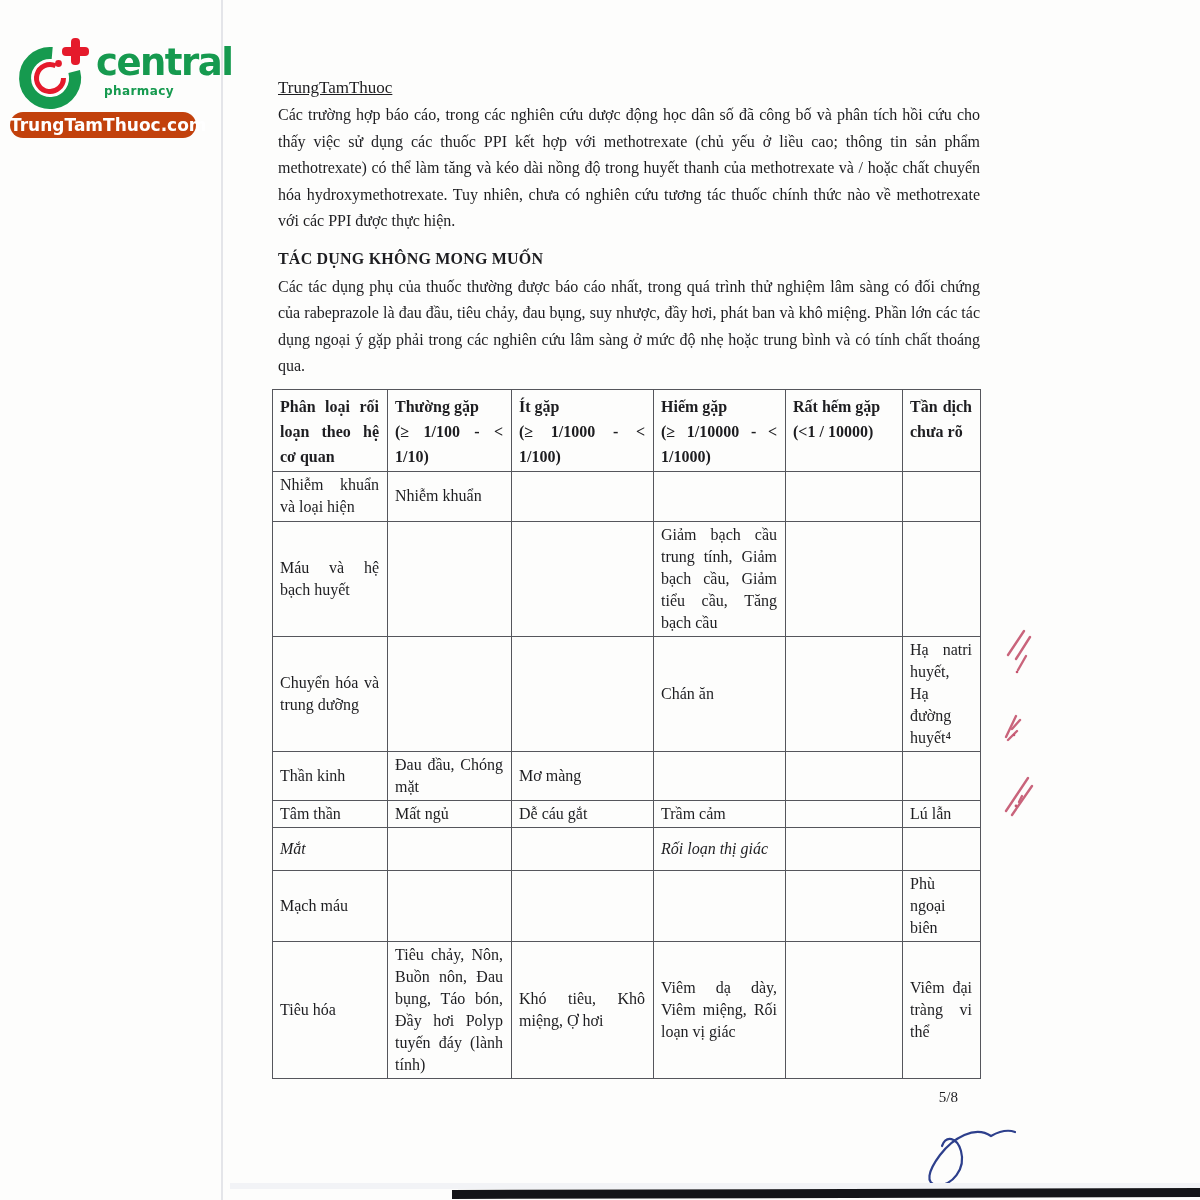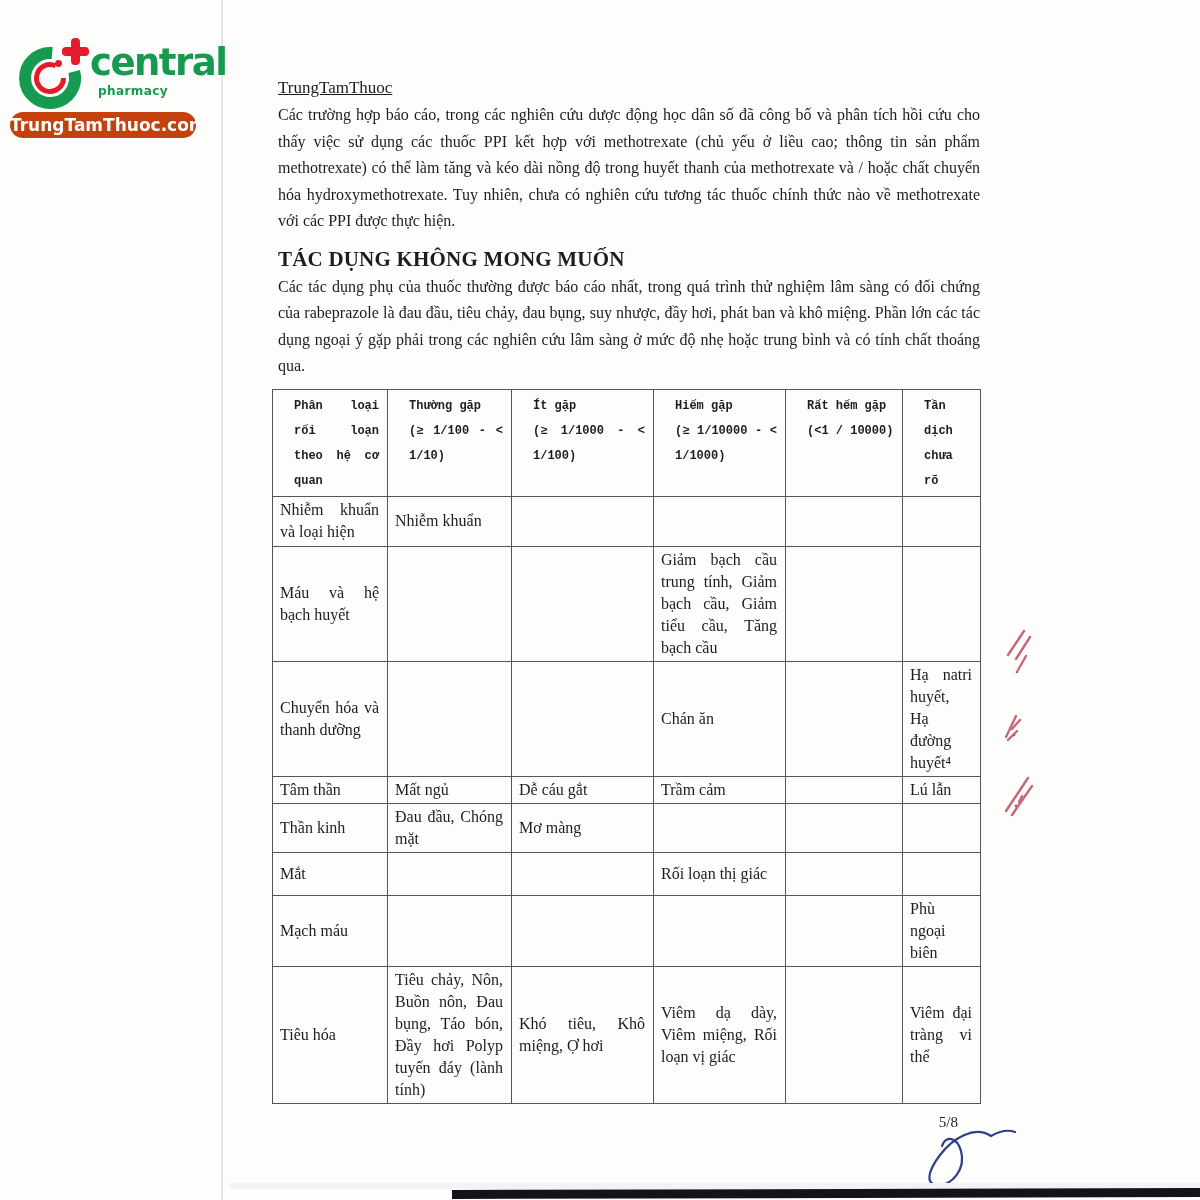--- a/index.html
+++ b/index.html
@@ -8,21 +8,21 @@
     background:#fbfbfa;
     font-family:"Liberation Serif","DejaVu Serif",serif;
     color:#1d1d20;
   }
   .page{position:relative;width:1200px;height:1200px;background:#fdfdfc;}
   .scan-seam{position:absolute;left:221px;top:0;width:2px;height:1200px;background:#e4e5e9;}
 
   
   .logo{position:absolute;left:10px;top:34px;width:200px;height:110px;}
   .logo-icon{position:absolute;left:4px;top:0;}
-  .logo-text{position:absolute;left:80px;top:10px;}
+  .logo-text{position:absolute;left:86px;top:10px;}
   .brand{
     font-family:"DejaVu Sans",sans-serif;font-weight:bold;color:#169a4f;
     font-size:37px;line-height:38px;letter-spacing:-1.5px;
   }
   .tagline{
     font-family:"DejaVu Sans",sans-serif;font-weight:bold;color:#169a4f;
     font-size:12px;line-height:18px;margin-left:8px;letter-spacing:.4px;
   }
   .banner{
     position:absolute;left:0;top:78px;width:186px;
@@ -35,35 +35,35 @@
   .content{position:absolute;left:272px;top:76px;width:708px;}
   .metho-heading{
     font-size:17px;font-weight:normal;text-decoration:underline;
     margin:0 0 0 6px;line-height:24px;
   }
   .para{
     margin:2px 0 0 6px;text-align:justify;
     font-size:16px;line-height:26.5px;
   }
   .adr-heading{
-    font-size:21px;font-weight:bold;line-height:26px;
+    font-size:16px;font-weight:bold;line-height:26px;
     margin:11px 0 0 6px;letter-spacing:.2px;
   }
 
   
   table.adr{
     border-collapse:collapse;table-layout:fixed;width:708px;margin-top:9px;
   }
   table.adr th,table.adr td{
     border:1px solid #55565c;box-sizing:border-box;
     overflow:hidden;
   }
   table.adr th{
-    font-size:12px;line-height:25px;font-weight:bold;
-    text-align:justify;vertical-align:top;padding:4px 8px 2px 21px;font-family:Liberation Mono, monospace;
+    font-size:16px;line-height:25px;font-weight:bold;
+    text-align:justify;vertical-align:top;padding:4px 8px 2px 7px;
   }
   table.adr td{
     font-size:16px;line-height:22px;
     text-align:justify;vertical-align:middle;padding:2px 8px 2px 7px;
   }
   .th-range{text-align:justify;}
 
   .page-number{
     width:708px;box-sizing:border-box;text-align:right;padding-right:22px;
     font-size:15px;margin-top:10px;
@@ -153,44 +153,44 @@
           </tr>
           <tr style="height: 110px;">
             <td>Máu và hệ bạch huyết</td>
             <td></td>
             <td></td>
             <td>Giảm bạch cầu trung tính, Giảm bạch cầu, Giảm tiểu cầu, Tăng bạch cầu</td>
             <td></td>
             <td></td>
           </tr>
           <tr style="height: 88px;">
-            <td>Chuyển hóa và thanh dưỡng</td>
+            <td>Chuyển hóa và trung dưỡng</td>
             <td></td>
             <td></td>
             <td>Chán ăn</td>
             <td></td>
             <td>Hạ natri huyết, Hạ đường huyết⁴</td>
+          </tr>
+          <tr style="height: 45px;">
+            <td>Thần kinh</td>
+            <td>Đau đầu, Chóng mặt</td>
+            <td>Mơ màng</td>
+            <td></td>
+            <td></td>
+            <td></td>
           </tr>
           <tr style="height: 26px;">
             <td>Tâm thần</td>
             <td>Mất ngủ</td>
             <td>Dễ cáu gắt</td>
             <td>Trầm cảm</td>
             <td></td>
             <td>Lú lẫn</td>
           </tr>
-          <tr style="height: 45px;">
-            <td>Thần kinh</td>
-            <td>Đau đầu, Chóng mặt</td>
-            <td>Mơ màng</td>
-            <td></td>
-            <td></td>
-            <td></td>
-          </tr>
-          <tr style="height: 43px;">
+          <tr style="height: 43px; font-style: italic;">
             <td>Mắt</td>
             <td></td>
             <td></td>
             <td>Rối loạn thị giác</td>
             <td></td>
             <td></td>
           </tr>
           <tr style="height: 41px;">
             <td>Mạch máu</td>
             <td></td>

